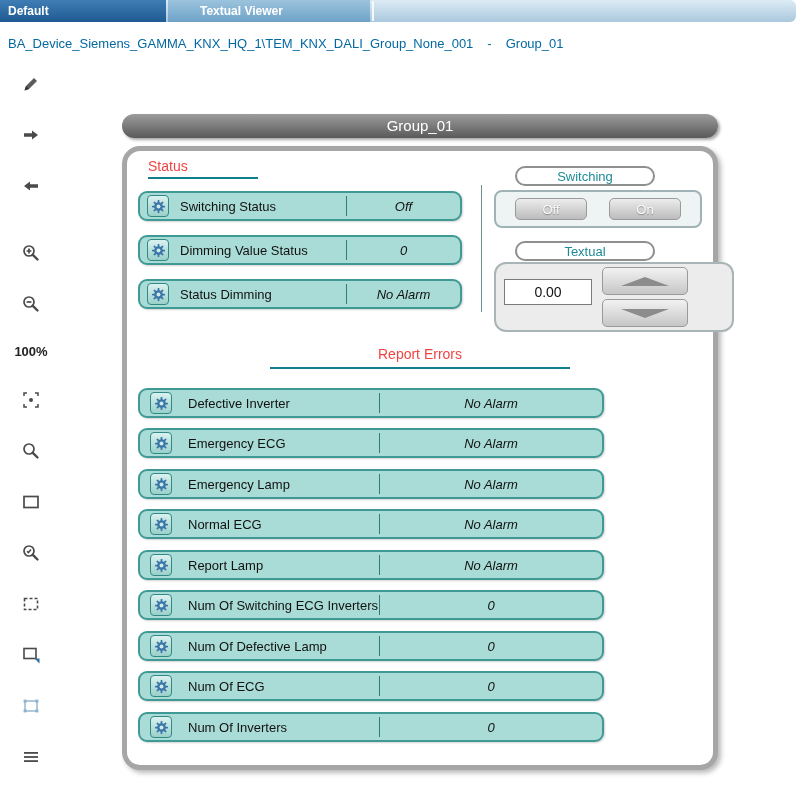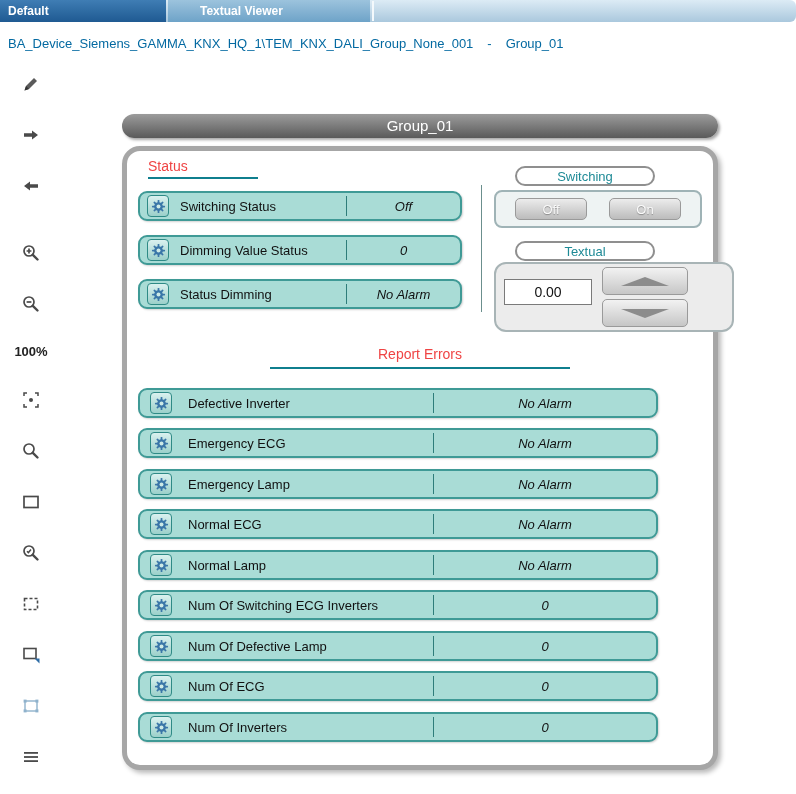--- a/index.html
+++ b/index.html
@@ -38,21 +38,21 @@
     box-shadow:3px 3px 5px rgba(0,0,0,.28);}
   .section-title{position:absolute;font-size:14px;color:#ef4444;
     border-bottom:2px solid #0f7f8e;padding-bottom:3px;}
   .status-title{left:21px;top:7px;width:110px;}
   .report-title{left:143px;top:195px;width:300px;text-align:center;padding-bottom:5px;}
   
   .row{position:absolute;height:30px;box-sizing:border-box;background:#a9dcd6;
     border:2px solid #3f9a96;border-radius:9px;display:flex;align-items:center;
     box-shadow:1px 1px 2px rgba(0,0,0,.18);}
   .srow{left:11px;width:324px;}
-  .rrow{left:11px;width:520px;}
+  .rrow{left:11px;width:466px;}
   .gearbox{width:22px;height:22px;border:1.5px solid #2f8a86;border-radius:4px;
     background:linear-gradient(#daf1ef,#9bd0ca);display:flex;align-items:center;
     justify-content:center;box-sizing:border-box;flex:0 0 auto;cursor:pointer;}
   .srow .gearbox{margin-left:7px;}
   .rrow .gearbox{margin-left:10px;}
   .gear{width:15px;height:15px;display:block;}
   .lbl{font-size:13px;color:#111;flex:1;}
   .srow .lbl{margin-left:11px;}
   .rrow .lbl{margin-left:16px;}
   .rowsep{width:1px;height:20px;background:#2e7d7a;flex:0 0 auto;}
@@ -335,21 +335,21 @@
     <span class="lbl">Normal ECG</span>
     <span class="rowsep"></span>
     <span class="val">No Alarm</span>
   </div>
   <div class="row rrow" style="top:399px">
     <span class="gearbox">
         <svg class="gear">
           <use href="#gear"></use>
         </svg>
       </span>
-    <span class="lbl">Normal Lamp</span>
+    <span class="lbl">Report Lamp</span>
     <span class="rowsep"></span>
     <span class="val">No Alarm</span>
   </div>
   <div class="row rrow" style="top:439px">
     <span class="gearbox">
         <svg class="gear">
           <use href="#gear"></use>
         </svg>
       </span>
     <span class="lbl">Num Of Switching ECG Inverters</span>

